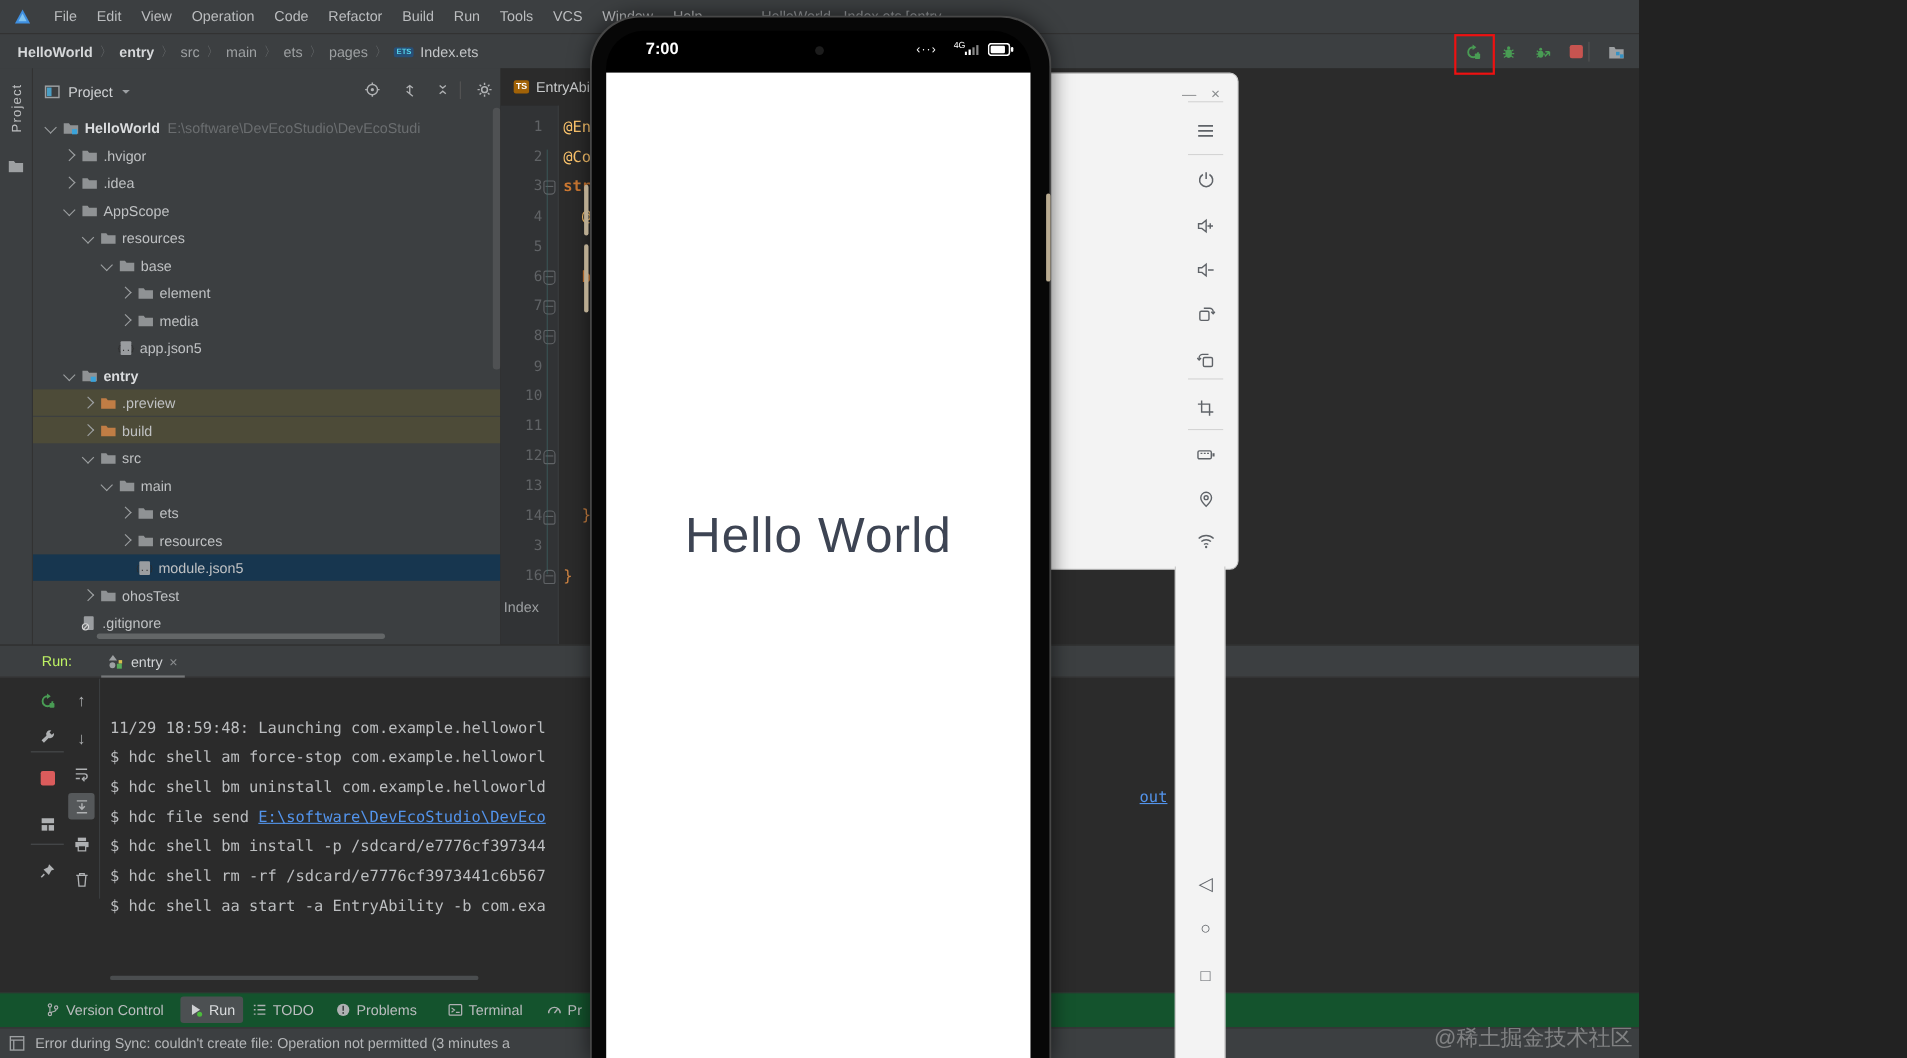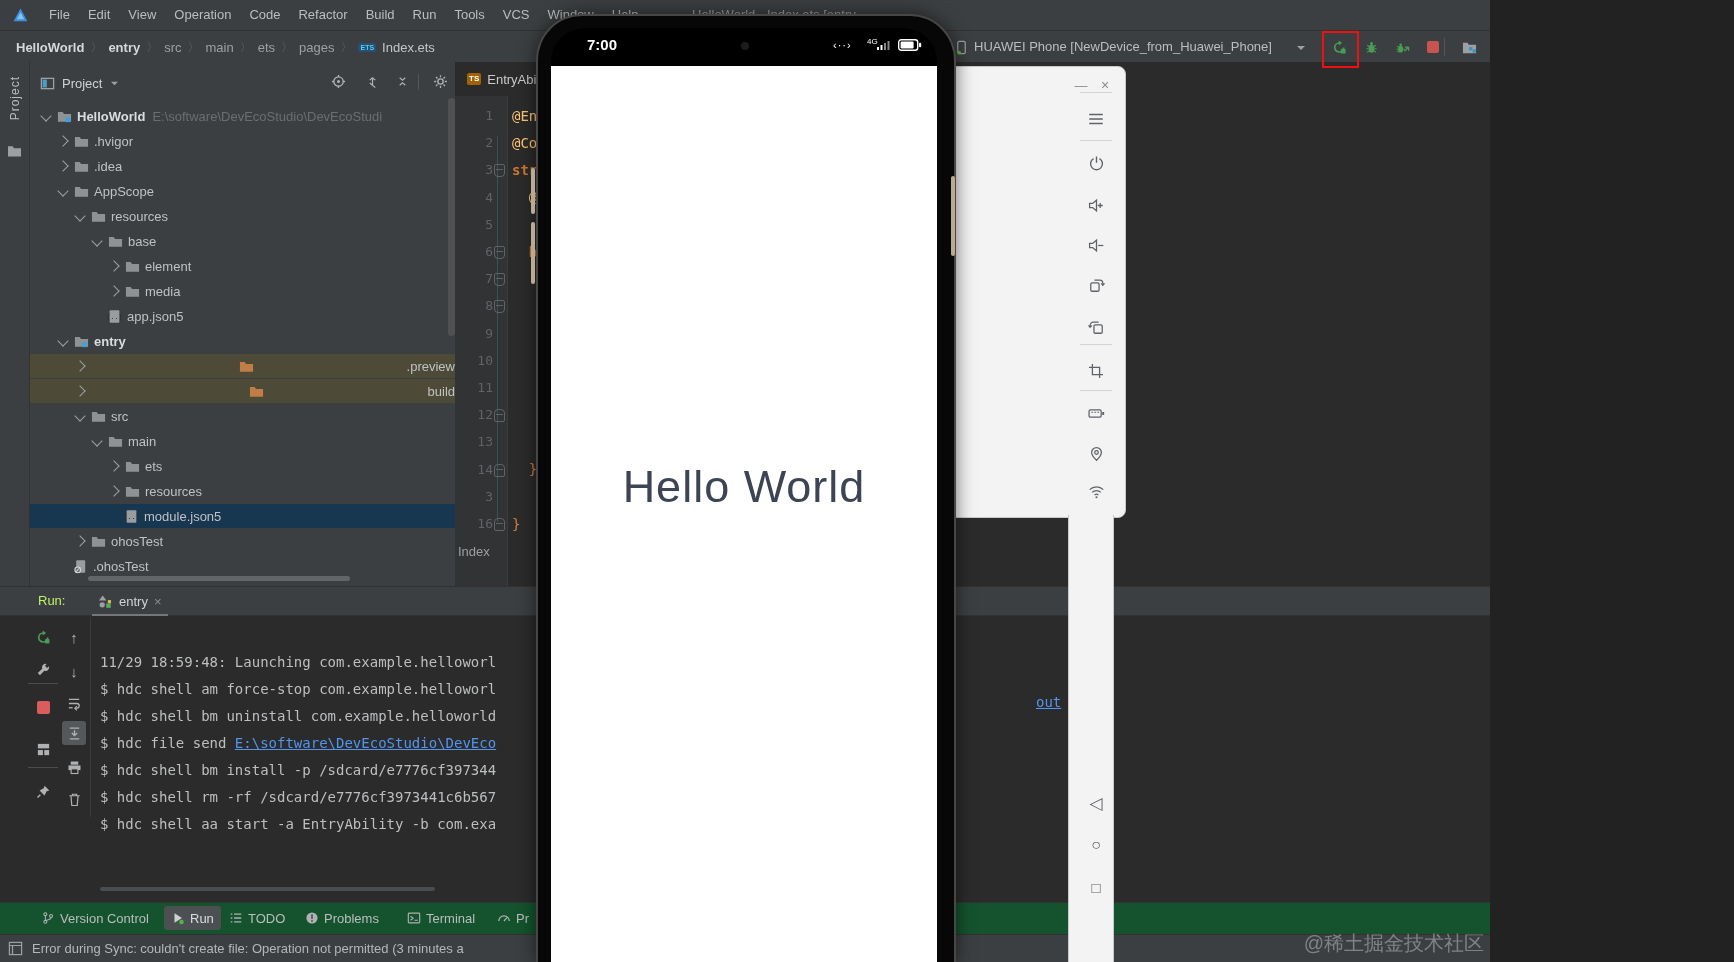--- a/index.html
+++ b/index.html
@@ -27,21 +27,21 @@
   #red-box{left:1322px;top:31px;width:33px;height:33px;border:2px solid #ee1111;z-index:4;}
   
   #left-strip{left:0;top:62px;width:29px;height:840px;background:#3c3f41;border-right:1px solid #323232;}
   .vtext{writing-mode:vertical-rl;transform:rotate(180deg);color:#bbbdbf;font-size:12px;letter-spacing:1px;}
   .vtext-r{writing-mode:vertical-rl;color:#bbbdbf;font-size:12px;letter-spacing:1px;}
   
   #project-panel{left:30px;top:62px;width:425px;height:524px;background:#3c3f41;border-right:1px solid #323232;}
   #project-header{left:0;top:8px;width:425px;height:26px;}
   .tree-row{position:absolute;left:0;width:425px;height:24px;display:flex;align-items:center;white-space:nowrap;}
   .tree-row.sel{background:#17364f;}
-  .tree-row.hl{background:#4d4b38;justify-content:space-between;}
+  .tree-row.hl{background:#4d4b38;}
   .chev{width:7px;height:7px;border-right:1.6px solid #9da0a2;border-bottom:1.6px solid #9da0a2;display:inline-block;flex:none;}
   .chev.r{transform:rotate(-45deg);}
   .chev.d{transform:rotate(45deg);}
   .chev.none{border:none;}
   .tree-ic{margin:0 5px 0 7px;flex:none;}
   .tree-label{color:#bfc1c3;}
   .tree-label.bold{color:#dadcde;font-weight:bold;}
   .tree-path{color:#6b6e70;margin-left:7px;}
   
   #editor{left:455px;top:62px;width:1245px;height:524px;background:#2b2b2b;}
@@ -125,34 +125,20 @@
       <span class="crumb">main</span>
       <span class="crumb-sep">〉</span>
       <span class="crumb">ets</span>
       <span class="crumb-sep">〉</span>
       <span class="crumb">pages</span>
       <span class="crumb-sep">〉</span>
       <span class="badge badge-ets" style="margin:0 4px 0 2px;">ETS</span>
       <span class="crumb" style="color:#c3c5c7;">Index.ets</span>
     </div>
 
-  <div class="abs" id="device-bar">
-    <span class="abs" style="left:6px;top:8px;">
-      <svg width="15" height="15" viewBox="0 0 16 16">
-          <rect x="4" y="1.5" width="8" height="13" rx="1.5" fill="none" stroke="#9da0a3" stroke-width="1.3"></rect>
-          <circle cx="5.5" cy="13.5" r="2" fill="#4cbb3c"></circle>
-        </svg>
-    </span>
-    <span class="abs" style="left:26px;top:7px;white-space:nowrap;">HUAWEI Phone [NewDevice_from_Huawei_Phone]</span>
-    <span class="abs" style="left:348px;top:12px;">
-      <svg width="10" height="8" viewBox="0 0 10 8">
-          <path d="M1 2l4 4 4-4z" fill="#9da0a3"></path>
-        </svg>
-    </span>
-  </div>
   <div id="top-icons">
       <div class="tool-ic abs" style="left:1326px;top:34px;">
         <svg width="15" height="15" viewBox="0 0 16 16" fill="none">
           <path d="M12.5 8A4.8 4.8 0 1 1 7.7 3.2" stroke="#499c54" stroke-width="1.8"></path>
           <path d="M7.2 0.6v5.2l3.6-2.6z" fill="#499c54"></path>
           <rect x="9.3" y="9.3" width="5.2" height="5.2" rx="1" fill="#499c54"></rect>
         </svg>
       </div>
       <div class="tool-ic abs" style="left:1358px;top:34px;">
         <svg width="15" height="15" viewBox="0 0 16 16" fill="none">
@@ -433,21 +419,21 @@
         </div>
         <div class="tree-row" style="top:492px;">
           <span class="chev none" style="margin-left:29px;"></span>
           <span class="tree-ic">
             <svg width="15" height="15" viewBox="0 0 16 16" fill="none">
               <rect x="3.4" y="1.4" width="9.6" height="13.2" rx="1" fill="#9a9da0"></rect>
               <circle cx="5" cy="11.6" r="3" stroke="#d8d8d8" stroke-width="1.1" fill="#6a6d6f"></circle>
               <path d="M3 13.7l4.1-4.1" stroke="#d8d8d8" stroke-width="1.1"></path>
             </svg>
           </span>
-          <span class="tree-label">.ohosTest</span>
+          <span class="tree-label">.gitignore</span>
         </div>
       </div>
     <div class="abs" style="left:418px;top:36px;width:7px;height:238px;background:#55585a;border-radius:4px;opacity:.75;"></div>
     <div class="abs" style="left:58px;top:514px;width:262px;height:5px;background:#6a6d6f;border-radius:3px;opacity:.85;"></div>
   </div>
 
   <div class="abs" id="editor">
     <div class="abs row" style="left:12px;top:5px;height:24px;">
       <span class="badge badge-ts">TS</span>
       <span style="margin-left:6px;color:#c8cacb;white-space:nowrap;">EntryAbility.</span>
@@ -617,21 +603,21 @@
         <div class="console-line" style="top:89px;"><span>$ hdc shell am force-stop com.example.helloworl</span></div>
         <div class="console-line" style="top:116px;"><span>$ hdc shell bm uninstall com.example.helloworld</span></div>
         <div class="console-line" style="top:143px;"><span>$ hdc file send </span><span class="lnk">E:\software\DevEcoStudio\DevEco</span></div>
         <div class="console-line" style="top:170px;"><span>$ hdc shell bm install -p /sdcard/e7776cf397344</span></div>
         <div class="console-line" style="top:197px;"><span>$ hdc shell rm -rf /sdcard/e7776cf3973441c6b567</span></div>
         <div class="console-line" style="top:224px;"><span>$ hdc shell aa start -a EntryAbility -b com.exa</span></div>
       </div>
     <div class="abs" style="left:100px;top:300px;width:335px;height:4px;background:#4a4d4f;border-radius:2px;"></div>
   </div>
 
-  <div class="console-line" style="top:689px;left:1036px;z-index:1;text-align:right;">
+  <div class="console-line" style="top:712px;left:1036px;z-index:1;text-align:right;">
     <span class="lnk">out</span>
   </div>
 
   <div class="abs" id="toolwin-bar">
       <div class="tw-btn" style="left:34px;">
         <span>
           <svg width="14" height="14" viewBox="0 0 16 16" fill="none">
             <circle cx="5" cy="3.6" r="1.7" stroke="#afb1b3" stroke-width="1.2"></circle>
             <circle cx="5" cy="12.4" r="1.7" stroke="#afb1b3" stroke-width="1.2"></circle>
             <circle cx="11.5" cy="5.6" r="1.7" stroke="#afb1b3" stroke-width="1.2"></circle>

